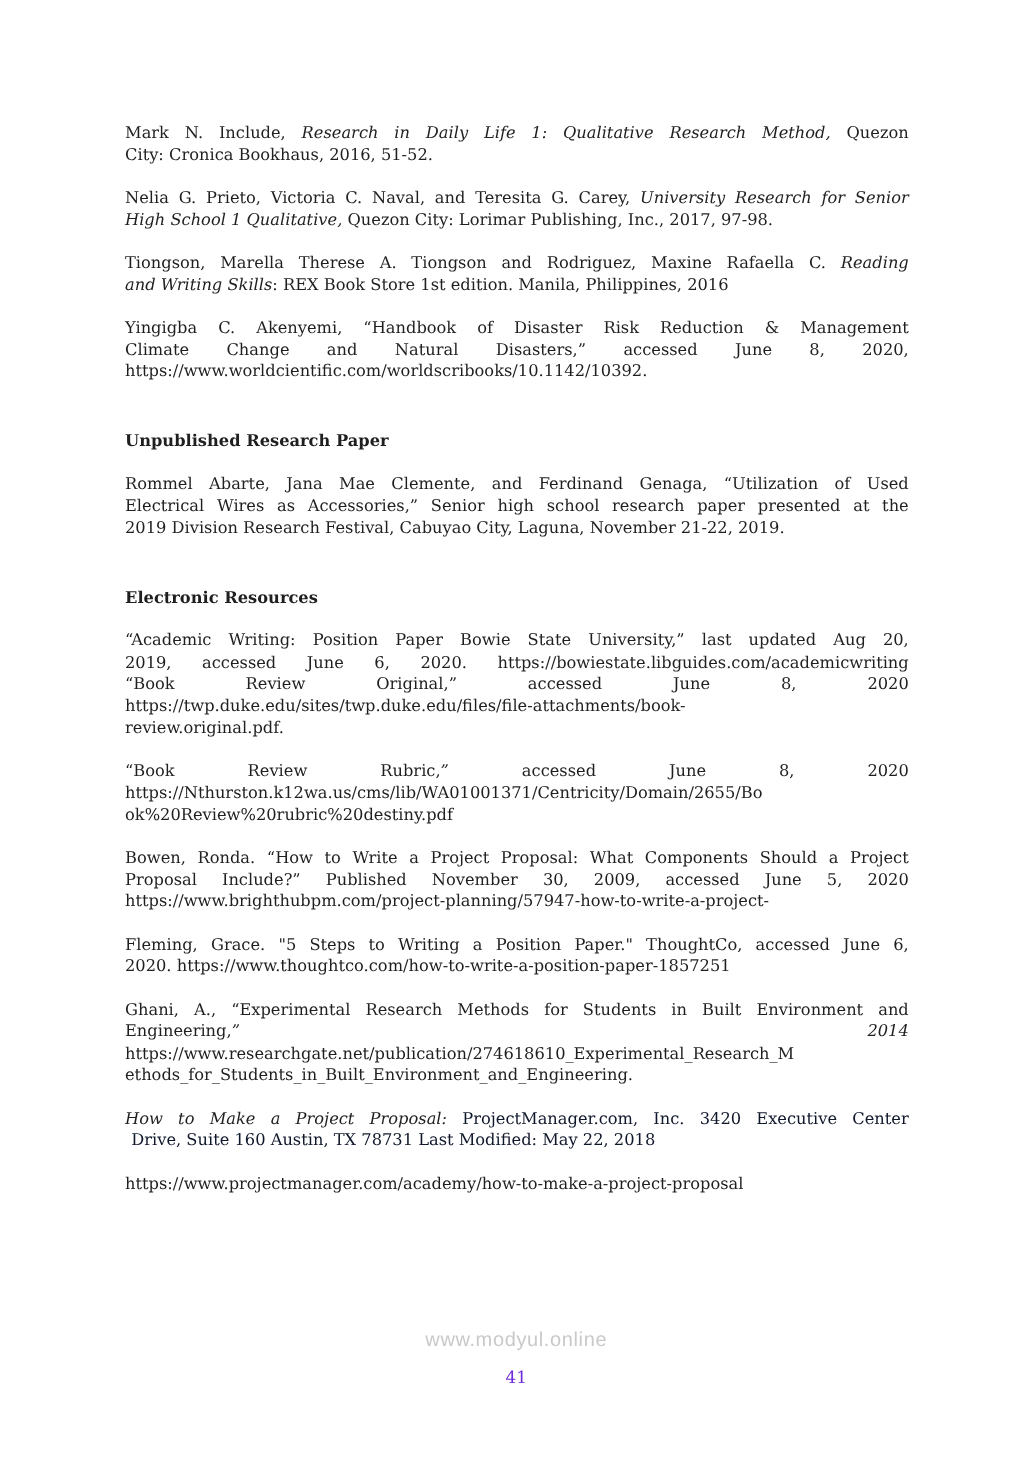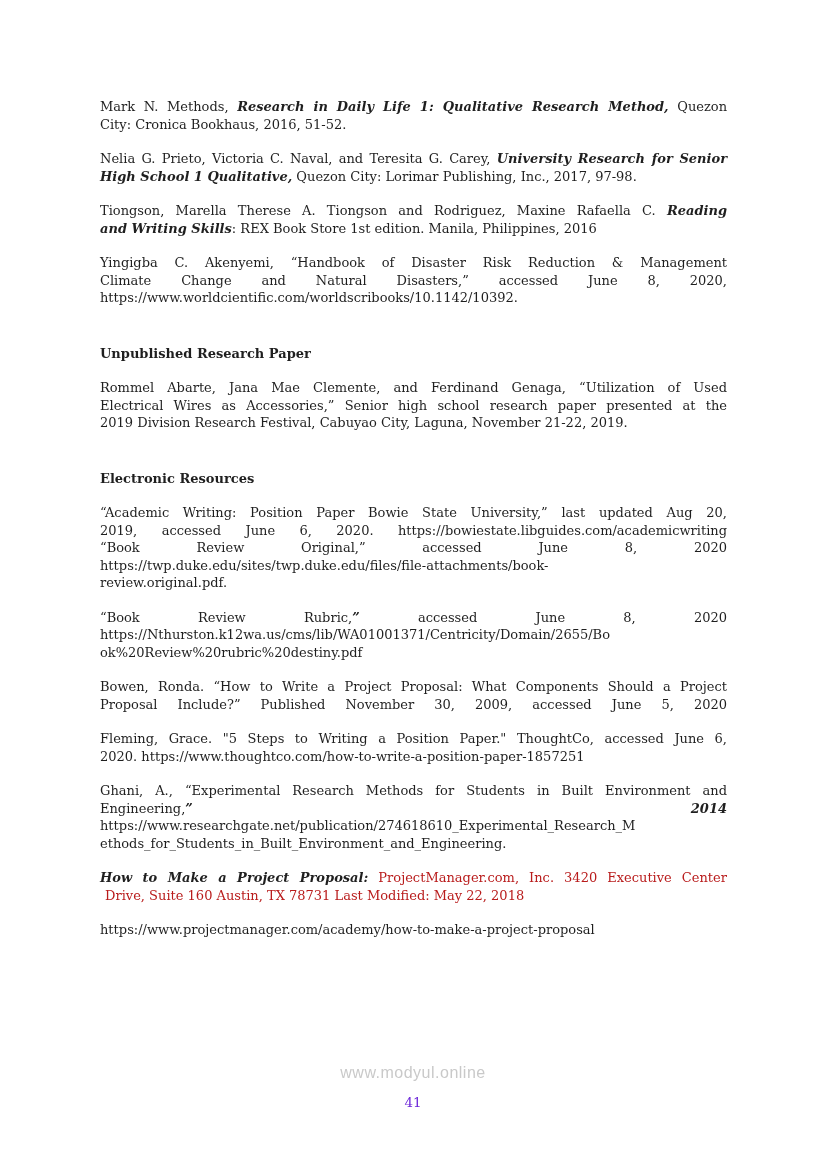--- a/index.html
+++ b/index.html
@@ -24,22 +24,22 @@
   .heading {
     font-weight: bold;
     margin: 38px 0 17px 0;
   }
   .line {
     text-align: justify;
     text-align-last: justify;
   }
   .line.last { text-align-last: left; }
   .line.indent { padding-left: 5px; }
-  .i { font-style: italic; font-weight: bold; }
-  .m { color: #b91c1c; margin-top: 41px; }
+  .i { font-style: italic; }
+  .m { color: #0f172a; margin-top: 41px; }
   .footer-pagenum {
     position: absolute;
     top: 1094px;
     left: 0;
     width: 100%;
     text-align: center;
     font-size: 13.5px;
     color: #6d28d9;
   }
   .watermark {
@@ -53,21 +53,21 @@
     letter-spacing: 0.5px;
     color: #c9c9c9;
   }
 </style>
 </head>
 <body>
 
 <div class="page">
   <div class="content">
       <div class="para">
-        <div class="line"><span class="">Mark N. Methods, </span><span class="i ">Research in Daily Life 1: Qualitative Research Method,</span><span class=""> Quezon</span></div>
+        <div class="line"><span class="">Mark N. Include, </span><span class="i ">Research in Daily Life 1: Qualitative Research Method,</span><span class=""> Quezon</span></div>
         <div class="line last"><span class="">City: Cronica Bookhaus, 2016, 51-52.</span></div>
       </div>
       <div class="para">
         <div class="line"><span class="">Nelia G. Prieto, Victoria C. Naval, and Teresita G. Carey, </span><span class="i ">University Research for Senior</span></div>
         <div class="line last"><span class="i ">High School 1 Qualitative,</span><span class=""> Quezon City: Lorimar Publishing, Inc., 2017, 97-98.</span></div>
       </div>
       <div class="para">
         <div class="line"><span class="">Tiongson, Marella Therese A. Tiongson and Rodriguez, Maxine Rafaella C. </span><span class="i ">Reading</span></div>
         <div class="line last"><span class="i ">and Writing Skills</span><span class="">: REX Book Store 1st edition. Manila, Philippines, 2016</span></div>
       </div>
@@ -91,20 +91,21 @@
         <div class="line last"><span class="">review.original.pdf.</span></div>
       </div>
       <div class="para">
         <div class="line"><span class="">“Book Review Rubric,</span><span class="i ">”</span><span class=""> accessed June 8, 2020</span></div>
         <div class="line"><span class="">https://Nthurston.k12wa.us/cms/lib/WA01001371/Centricity/Domain/2655/Bo</span></div>
         <div class="line last"><span class="">ok%20Review%20rubric%20destiny.pdf</span></div>
       </div>
       <div class="para">
         <div class="line"><span class="">Bowen, Ronda. “How to Write a Project Proposal: What Components Should a Project</span></div>
         <div class="line"><span class="">Proposal Include?” Published November 30, 2009, accessed June 5, 2020</span></div>
+        <div class="line"><span class="">https://www.brighthubpm.com/project-planning/57947-how-to-write-a-project-</span></div>
       </div>
       <div class="para">
         <div class="line"><span class="">Fleming, Grace. "5 Steps to Writing a Position Paper." ThoughtCo, accessed June 6,</span></div>
         <div class="line last"><span class="">2020. https://www.thoughtco.com/how-to-write-a-position-paper-1857251</span></div>
       </div>
       <div class="para">
         <div class="line"><span class="">Ghani, A., “Experimental Research Methods for Students in Built Environment and</span></div>
         <div class="line"><span class="">Engineering,</span><span class="i ">”</span><span class=""> </span><span class="i ">2014</span></div>
         <div class="line"><span class="">https://www.researchgate.net/publication/274618610_Experimental_Research_M</span></div>
         <div class="line last"><span class="">ethods_for_Students_in_Built_Environment_and_Engineering.</span></div>

